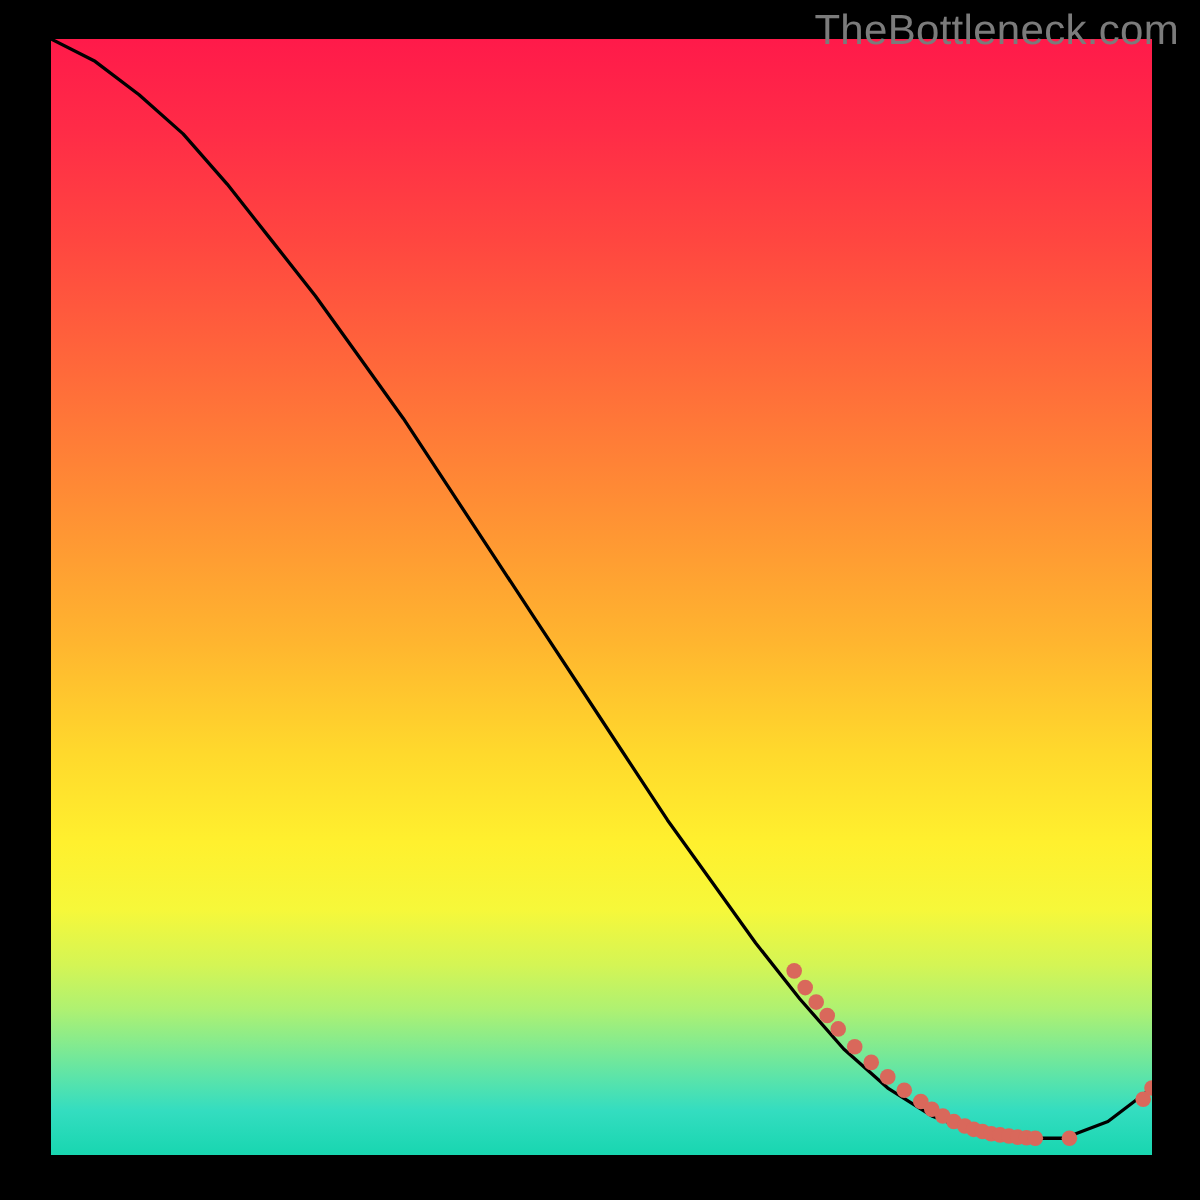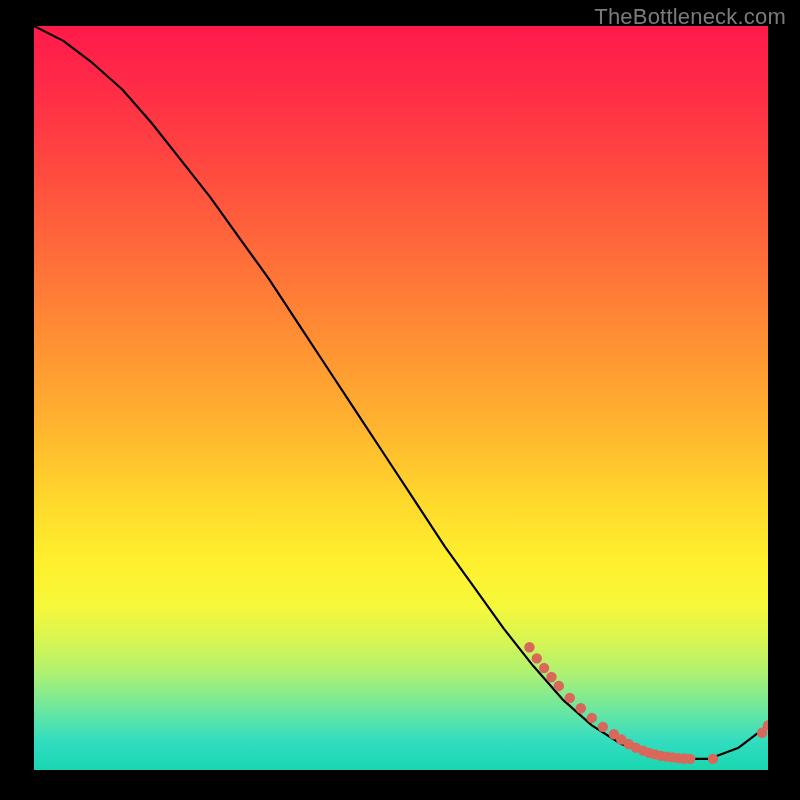--- a/index.html
+++ b/index.html
@@ -15,21 +15,21 @@
     position: relative;
     width: 800px;
     height: 800px;
     background: #000;
   }
   .watermark {
     position: absolute;
     top: 4px;
     right: 14px;
     color: #7b7b7b;
-    font-size: 22px;
+    font-size: 28px;
     font-weight: 400;
     letter-spacing: 0.2px;
     z-index: 5;
   }
   .plot-area {
     position: absolute;
     left: 34px;
     top: 26px;
     width: 734px;
     height: 744px;

